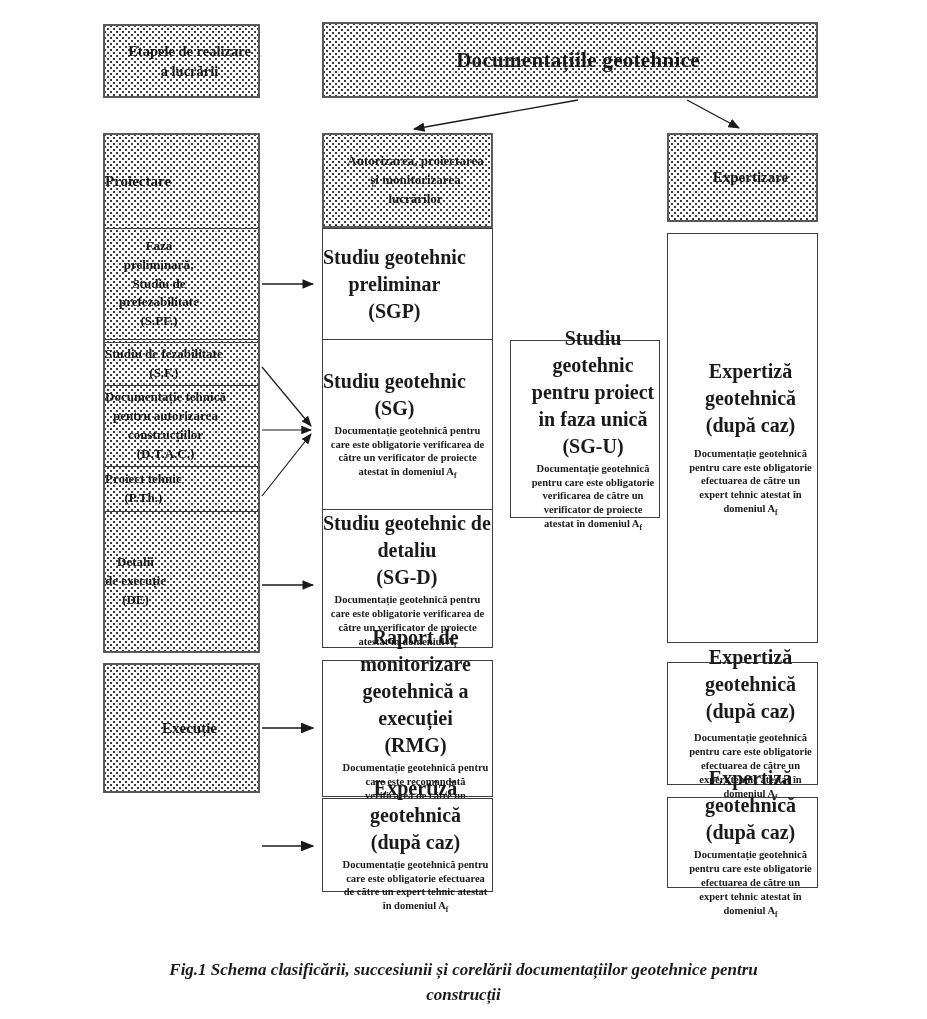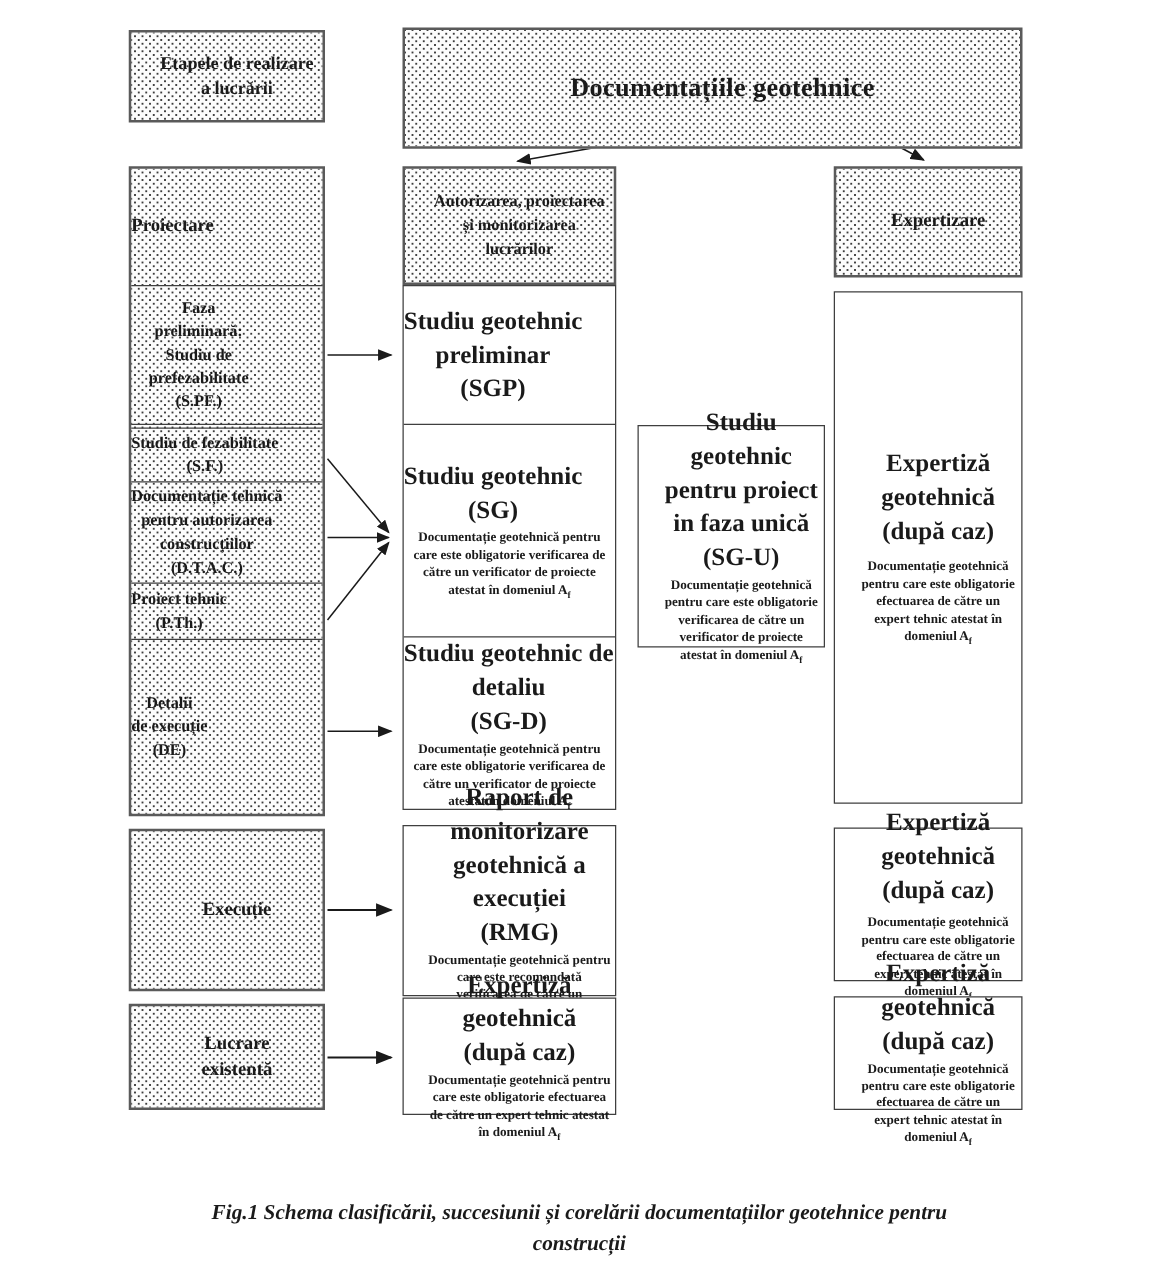--- a/index.html
+++ b/index.html
@@ -104,21 +104,21 @@
     <line x1="262" y1="585" x2="313" y2="585" stroke="#1a1a1a" stroke-width="1.3" marker-end="url(#ah)"></line>
     <line x1="262" y1="728" x2="313" y2="728" stroke="#1a1a1a" stroke-width="1.5" marker-end="url(#ah)"></line>
     <line x1="262" y1="846" x2="313" y2="846" stroke="#1a1a1a" stroke-width="1.5" marker-end="url(#ah)"></line>
   </svg>
 
   <div class="box stipple" style="left:103px; top:24px; width:157px; height:74px;">
     <span class="pre stage-title">Etapele de realizare
 a lucrării</span>
   </div>
 
-  <div class="box stipple" style="left:322px; top:22px; width:496px; height:97px;">
+  <div class="box stipple" style="left:322px; top:22px; width:496px; height:76px;">
     <span class="main-title">Documentațiile geotehnice</span>
   </div>
 
   <div class="col stipple" style="left:103px; top:133px; width:157px; height:520px;">
     <div class="sect" style="height:93px;">
       <span class="hdr-label">Proiectare</span>
     </div>
     <div class="sect divider-single" style="height:111px;padding-left:14px;">
       <span class="pre sect-label">Faza
 preliminară:
@@ -144,24 +144,20 @@
       <span class="pre sect-label">Detalii
 de execuție
 (DE)</span>
     </div>
   </div>
 
   <div class="box stipple" style="left:103px; top:663px; width:157px; height:130px;">
     <span class="hdr-label">Execuție</span>
   </div>
 
-  <div class="box stipple" style="left:103px; top:803px; width:157px; height:85px;">
-    <span class="pre hdr-label">Lucrare
-existentă</span>
-  </div>
 
   <div class="box stipple" style="left:322px; top:133px; width:171px; height:95px;">
     <span class="pre sect-label">Autorizarea, proiectarea
 și monitorizarea
 lucrărilor</span>
   </div>
 
   <div class="col plain" style="left:322px; top:228px; width:171px; height:420px;">
     <div class="sect" style="height:110px;">
       <span class="pre box-title">Studiu geotehnic

